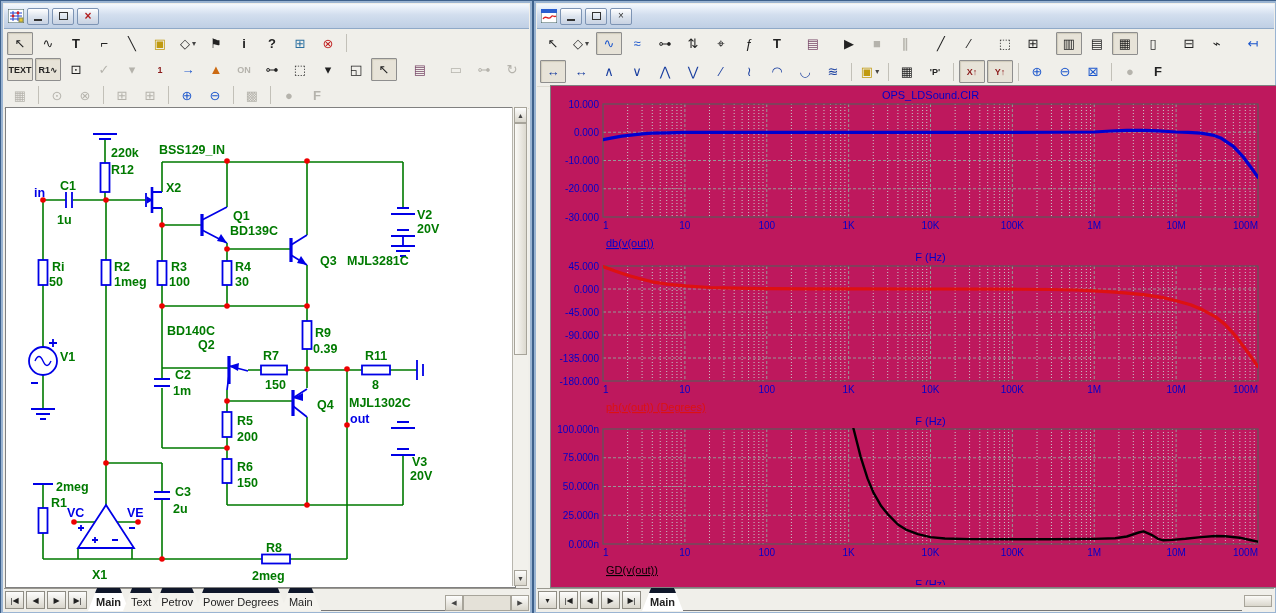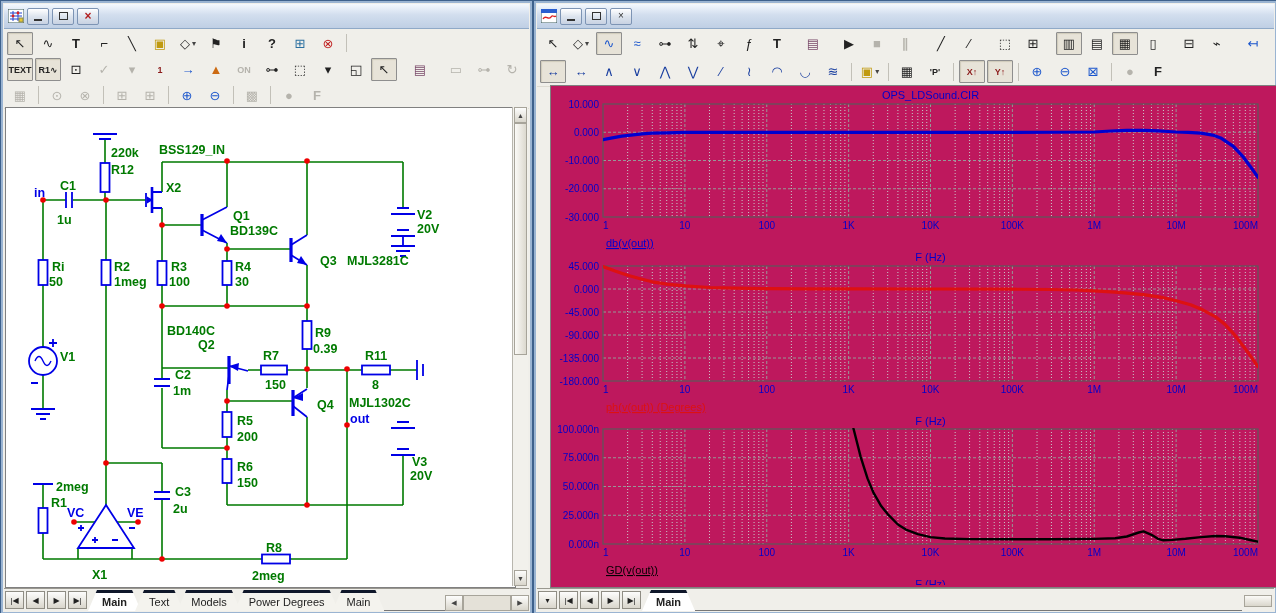--- a/index.html
+++ b/index.html
@@ -34,23 +34,23 @@
     border:1px solid #a7a49a;font-size:7px;display:flex;align-items:center;justify-content:center;color:#444;}
   .sbthumb{position:absolute;left:1px;right:1px;background:linear-gradient(90deg,#fbfaf7,#dcd9cf);
     border:1px solid #a7a49a;}
   .hsb{position:absolute;height:16px;background:#f2f1ec;display:flex;align-items:center;}
   .hsbBtn{width:16px;height:14px;background:linear-gradient(#fdfdfc,#d9d6cc);border:1px solid #a7a49a;
     font-size:7px;display:flex;align-items:center;justify-content:center;color:#444;}
   .tabbar{position:absolute;left:3px;right:3px;bottom:3px;height:22px;background:#f0efea;
     border-top:1px solid #9a9890;display:flex;align-items:flex-end;}
   .navbtn{width:17px;height:16px;margin:0 1px 2px 1px;background:linear-gradient(#fdfdfc,#d9d6cc);
     border:1px solid #8f8d84;font-size:8px;display:flex;align-items:center;justify-content:center;color:#222;}
-  .tab{height:18px;padding:0 14px;margin-left:-6px;display:flex;align-items:center;font-size:11px;
+  .tab{height:18px;padding:0 8px;margin-left:-6px;display:flex;align-items:center;font-size:11px;
     color:#222;background:#f4f3ee;clip-path:polygon(9px 0,calc(100% - 9px) 0,100% 100%,0 100%);
-    border-top:3px solid #0f172a;}
+    border-top:5px solid #0f172a;}
   .tab.active{background:#ffffff;font-weight:bold;}
   .tabline{flex:1;border-bottom:1px solid #777;height:17px;}
   svg text{font-family:"Liberation Sans","DejaVu Sans",sans-serif;}
 </style>
 </head>
 <body>
 
 <div class="win" id="leftWin">
   <div class="titlebar">
     <svg width="16" height="14">
@@ -267,21 +267,21 @@
     <div class="sbbtn" style="bottom:0;">▼</div>
   </div>
   <div class="tabbar" id="leftTabbar">
       <div class="navbtn">|◀</div>
       <div class="navbtn">◀</div>
       <div class="navbtn">▶</div>
       <div class="navbtn">▶|</div>
       <div style="width: 6px;"></div>
       <div class="tab active">Main</div>
       <div class="tab">Text</div>
-      <div class="tab">Models</div>
+      <div class="tab">Petrov</div>
       <div class="tab">Power Degrees</div>
       <div class="tab">Main</div>
       <div class="tabline"></div>
       <div class="hsb" style="position: relative;">
         <div class="hsbBtn">◀</div>
         <div style="width: 46px; height: 14px; background: rgb(228, 225, 216); border: 1px solid rgb(167, 164, 154);"></div>
         <div class="hsbBtn">▶</div>
       </div>
     </div>
 </div>

